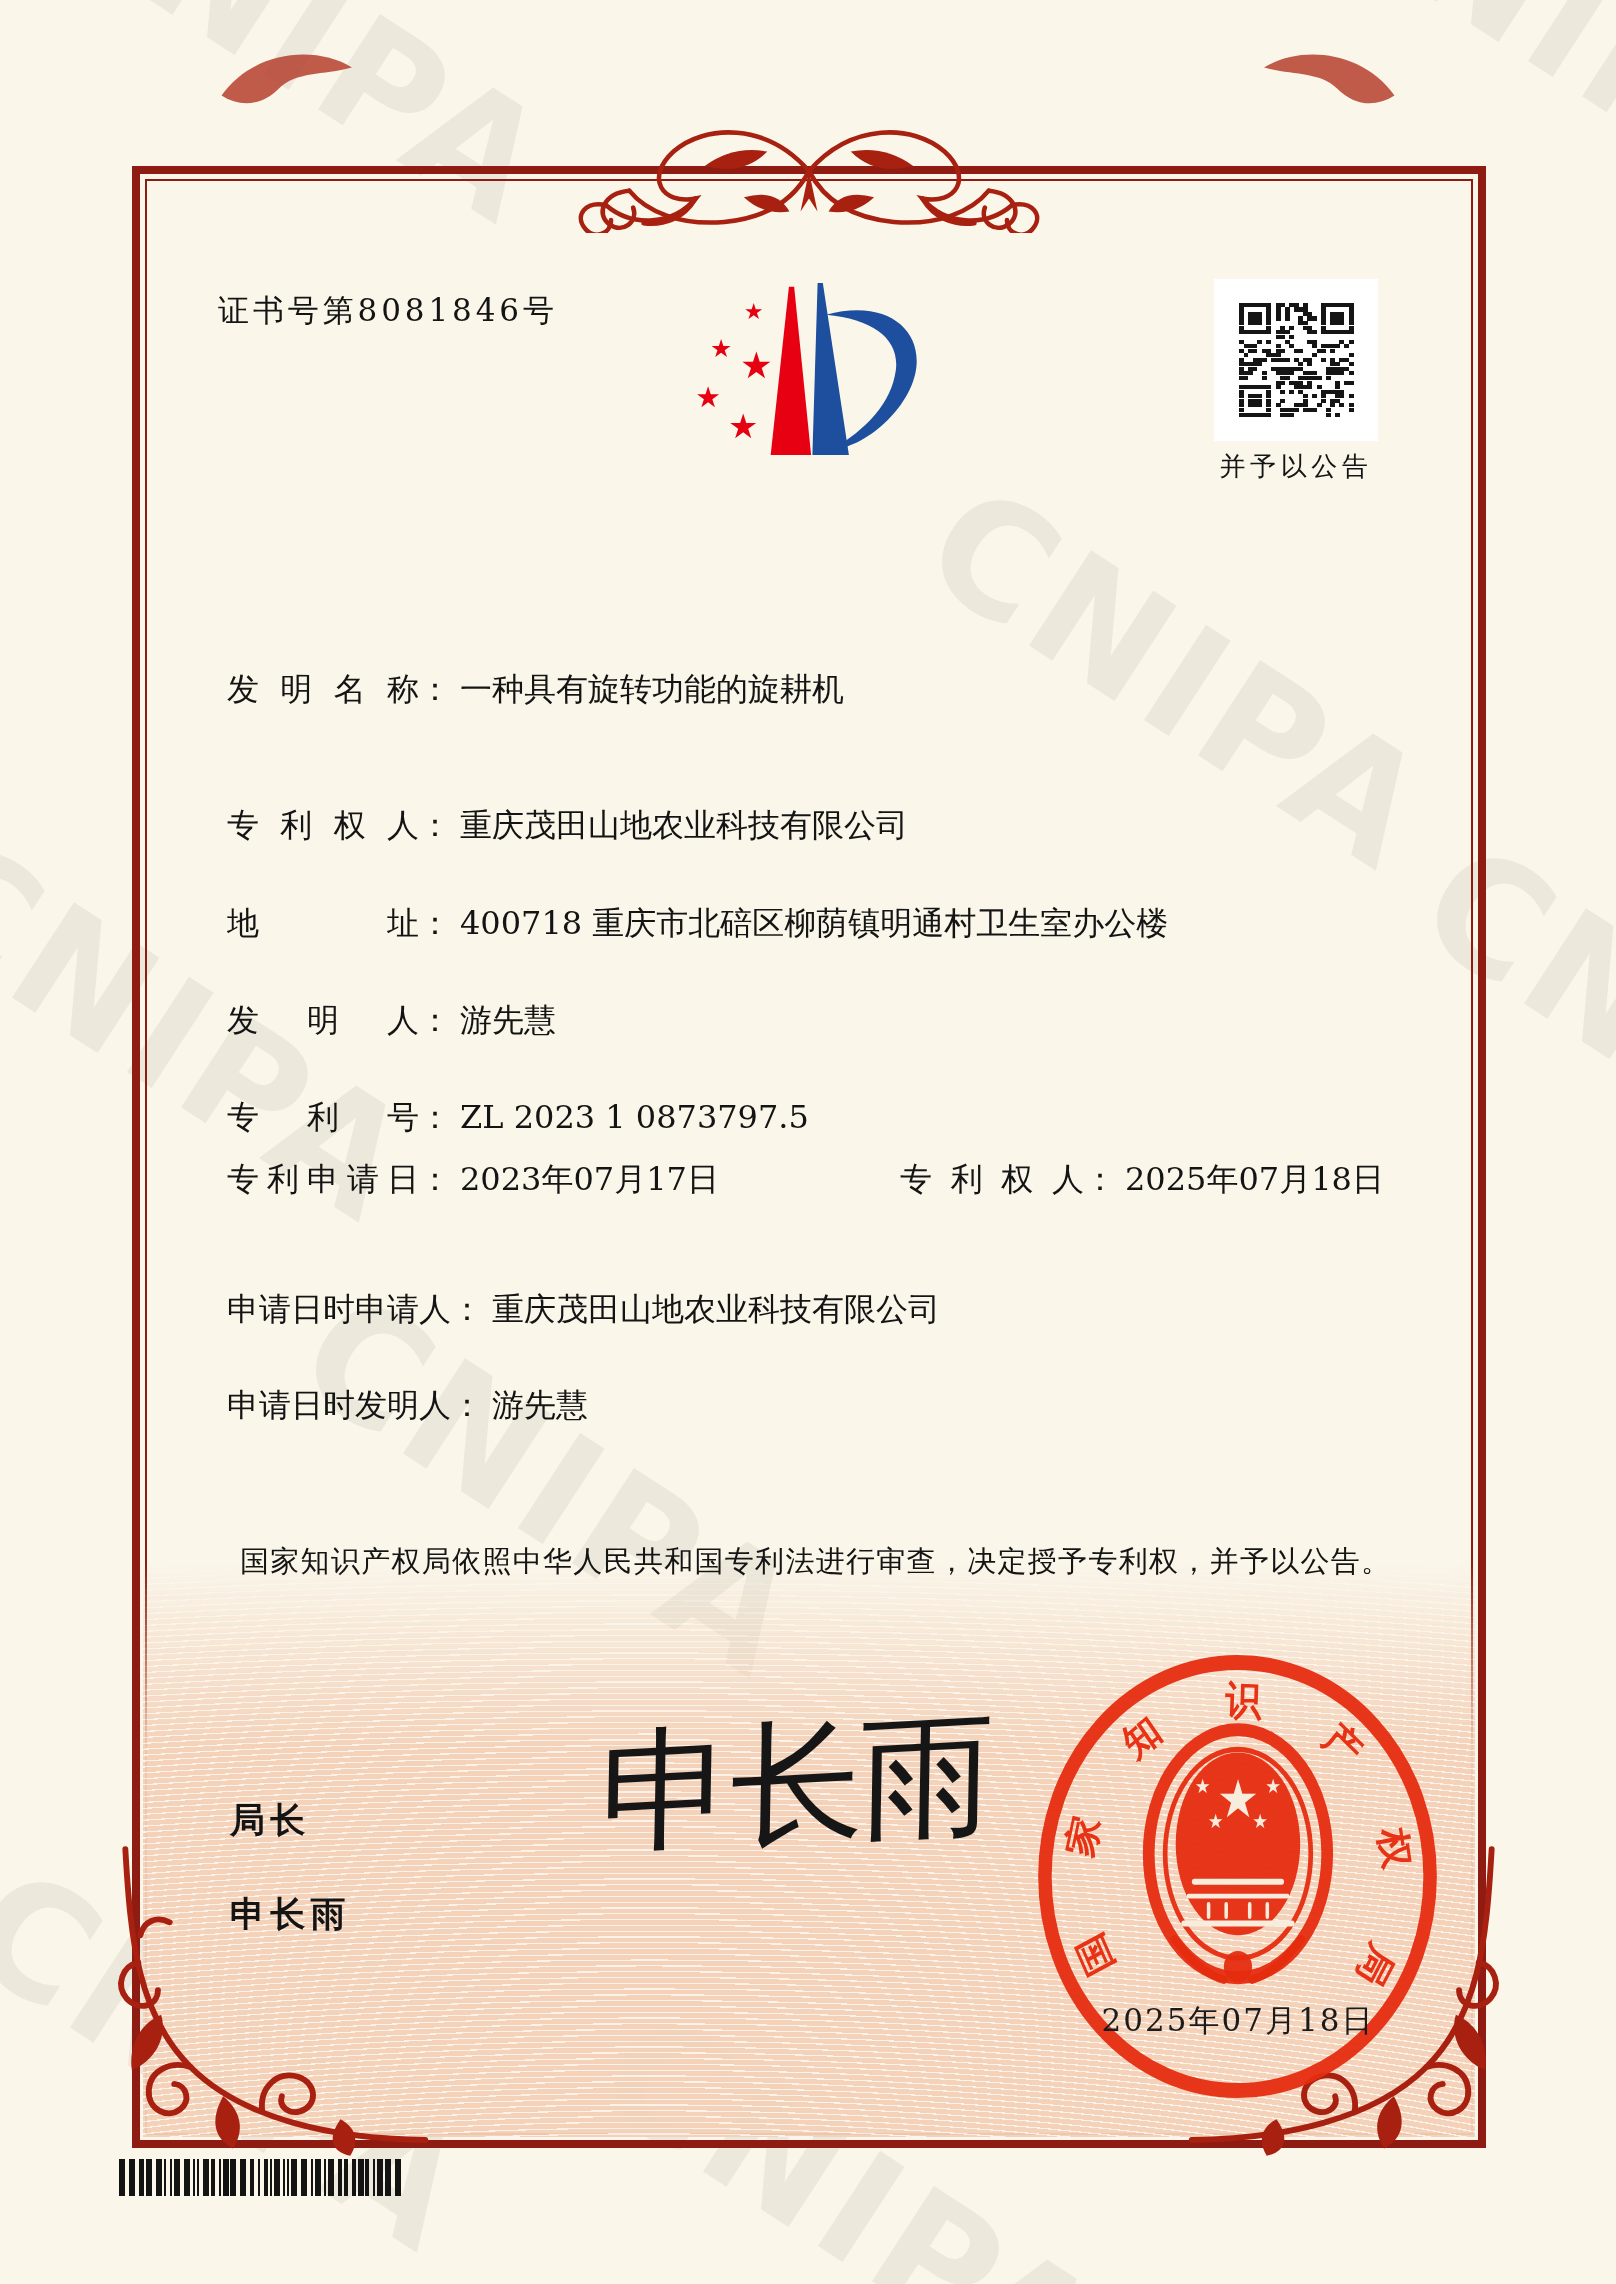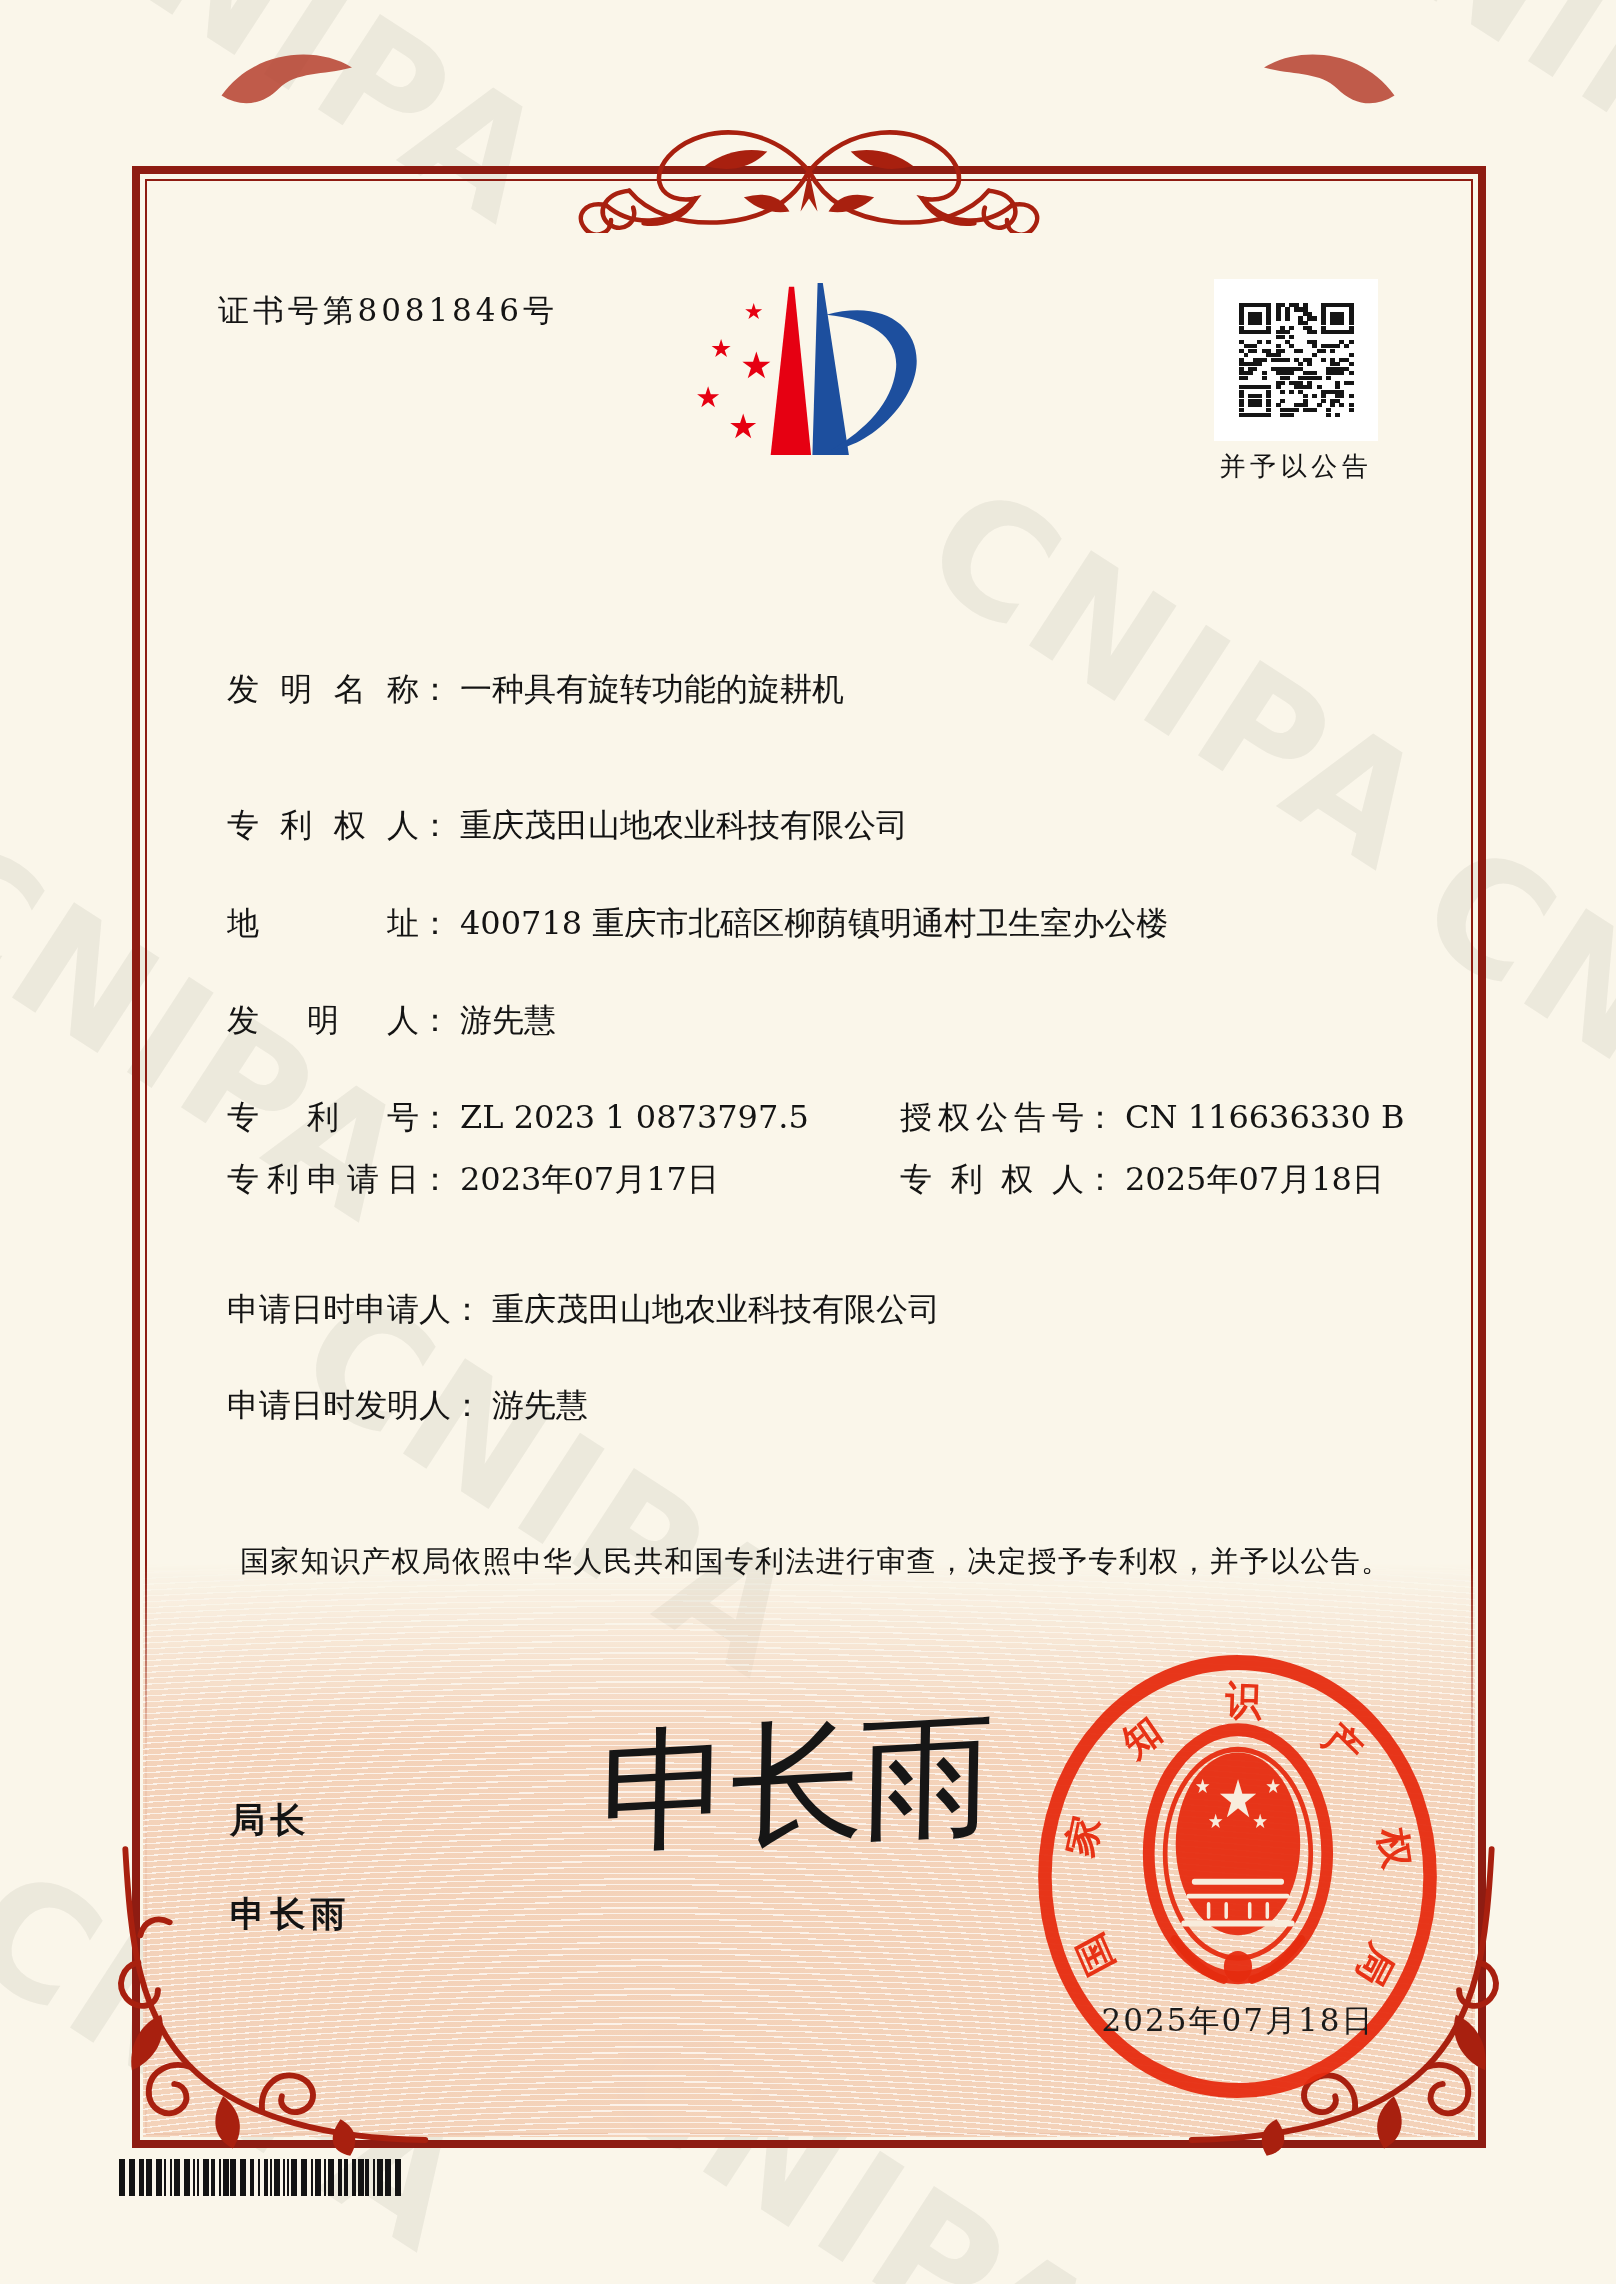--- a/index.html
+++ b/index.html
@@ -442,21 +442,21 @@
       </div>
   </div>
   <div class="abs qr-caption">并予以公告</div>
 
 
   <div id="fields">
       <div class="row" style="top: 670px;"><span class="lbl-j">发明名称</span><span>：</span><span class="val">一种具有旋转功能的旋耕机</span></div>
       <div class="row" style="top: 806px;"><span class="lbl-j">专利权人</span><span>：</span><span class="val">重庆茂田山地农业科技有限公司</span></div>
       <div class="row" style="top: 904px;"><span class="lbl-j">地址</span><span>：</span><span class="val">400718 重庆市北碚区柳荫镇明通村卫生室办公楼</span></div>
       <div class="row" style="top: 1001px;"><span class="lbl-j">发明人</span><span>：</span><span class="val">游先慧</span></div>
-      <div class="row" style="top: 1098px;"><span class="lbl-j">专利号</span><span>：</span><span class="val">ZL 2023 1 0873797.5</span><span class="col2"><span class="lbl-j2">授权公告号</span><span>：</span><span class="val">CN 116636330 B</span></span></div>
+      <div class="row" style="top: 1098px;"><span class="lbl-j">专利号</span><span>：</span><span class="val">ZL 2023 1 0873797.5</span></div>
       <div class="row" style="top: 1160px;"><span class="lbl-j">专利申请日</span><span>：</span><span class="val">2023年07月17日</span><span class="col2"><span class="lbl-j2">专利权人</span><span>：</span><span class="val">2025年07月18日</span></span></div>
       <div class="row" style="top: 1290px;"><span class="lbl">申请日时申请人</span><span>：</span><span class="val">重庆茂田山地农业科技有限公司</span></div>
       <div class="row" style="top: 1386px;"><span class="lbl">申请日时发明人</span><span>：</span><span class="val">游先慧</span></div>
     </div>
 
   <div class="abs legal" style="left:240px;top:1544px;">国家知识产权局依照中华人民共和国专利法进行审查，决定授予专利权，并予以公告。</div>
 
   <div class="abs director" style="left:230px;top:1797px;">局长</div>
   <div class="abs director" style="left:230px;top:1891px;">申长雨</div>
 

